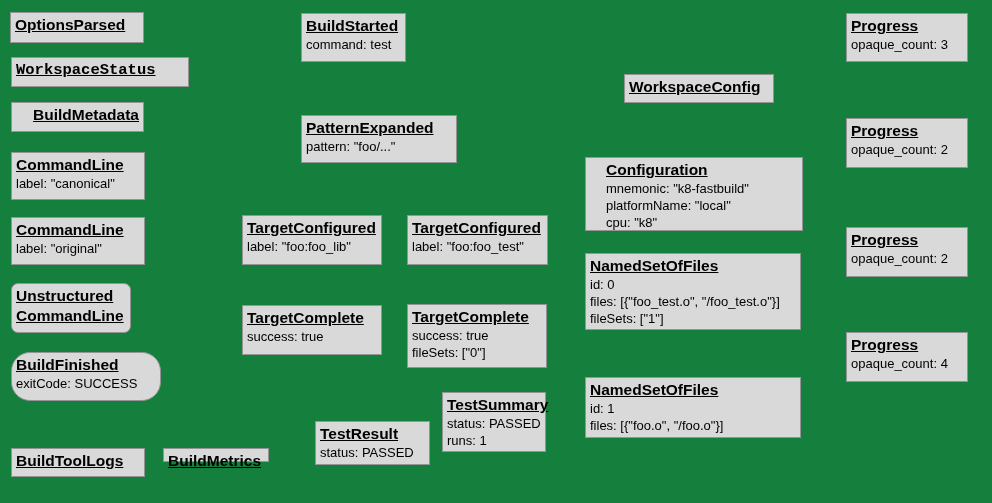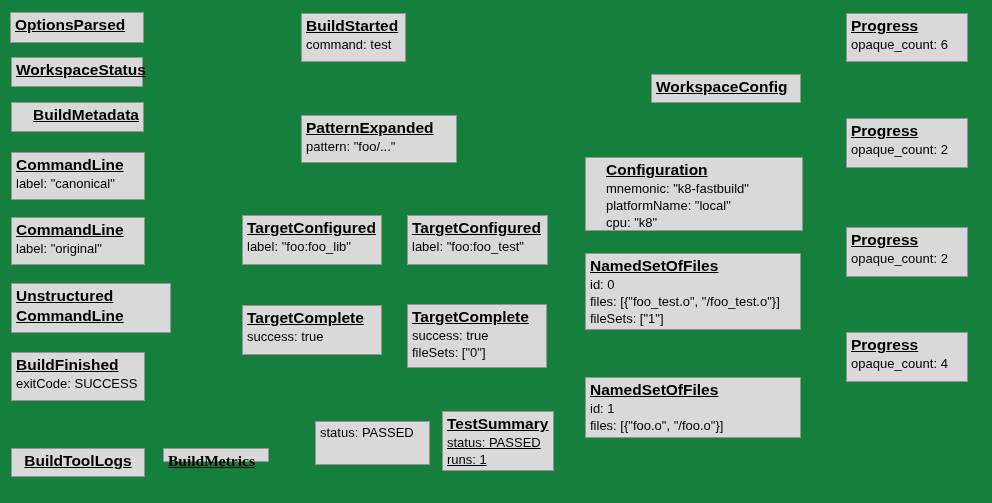--- a/index.html
+++ b/index.html
@@ -39,46 +39,46 @@
     color: #000000;
   }
 </style>
 </head>
 <body>
 
 <div id="diagram">
     <div class="box" style="left: 10px; top: 12px; width: 134px; height: 31px;">
     <div class="box-title">OptionsParsed</div>
   </div>
-    <div class="box" style="left: 11px; top: 57px; width: 132px; height: 30px;">
+    <div class="box" style="left: 11px; top: 57px; width: 178px; height: 30px; font-family: Liberation Mono, monospace;">
     <div class="box-title">WorkspaceStatus</div>
   </div>
     <div class="box" style="left: 11px; top: 102px; width: 133px; height: 30px; text-align: right;">
     <div class="box-title">BuildMetadata</div>
   </div>
     <div class="box" style="left: 11px; top: 152px; width: 134px; height: 48px;">
     <div class="box-title">CommandLine</div>
   <div class="box-line">label: "canonical"</div>
     </div>
     <div class="box" style="left: 11px; top: 217px; width: 134px; height: 48px;">
     <div class="box-title">CommandLine</div>
   <div class="box-line">label: "original"</div>
     </div>
-    <div class="box" style="left: 11px; top: 283px; width: 160px; height: 50px;">
+    <div class="box" style="left: 11px; top: 283px; width: 120px; height: 50px; border-radius: 7px;">
     <div class="box-title">Unstructured
 CommandLine</div>
   </div>
-    <div class="box" style="left: 11px; top: 352px; width: 134px; height: 49px;">
+    <div class="box" style="left: 11px; top: 352px; width: 150px; height: 49px; border-radius: 19px;">
     <div class="box-title">BuildFinished</div>
   <div class="box-line">exitCode: SUCCESS</div>
     </div>
-    <div class="box" style="left: 11px; top: 448px; width: 134px; height: 29px; text-align: center;">
+    <div class="box" style="left: 11px; top: 448px; width: 134px; height: 29px;">
     <div class="box-title">BuildToolLogs</div>
   </div>
-    <div class="box" style="left: 163px; top: 448px; width: 106px; height: 14px; font-family: Liberation Serif, serif;">
+    <div class="box" style="left: 163px; top: 448px; width: 106px; height: 14px;">
     <div class="box-title">BuildMetrics</div>
   </div>
     <div class="box" style="left: 301px; top: 13px; width: 105px; height: 49px;">
     <div class="box-title">BuildStarted</div>
   <div class="box-line">command: test</div>
     </div>
     <div class="box" style="left: 301px; top: 115px; width: 156px; height: 48px;">
     <div class="box-title">PatternExpanded</div>
   <div class="box-line">pattern: "foo/..."</div>
     </div>
@@ -93,28 +93,29 @@
     <div class="box" style="left: 242px; top: 305px; width: 140px; height: 50px;">
     <div class="box-title">TargetComplete</div>
   <div class="box-line">success: true</div>
     </div>
     <div class="box" style="left: 407px; top: 304px; width: 140px; height: 64px;">
     <div class="box-title">TargetComplete</div>
   <div class="box-line">success: true</div>
       <div class="box-line">fileSets: ["0"]</div>
     </div>
     <div class="box" style="left: 315px; top: 421px; width: 115px; height: 44px;">
+    <div class="box-title">TestResult</div>
   <div class="box-line">status: PASSED</div>
     </div>
-    <div class="box" style="left: 442px; top: 411px; width: 112px; height: 60px; text-decoration: underline;">
+    <div class="box" style="left: 442px; top: 392px; width: 104px; height: 60px;">
     <div class="box-title">TestSummary</div>
   <div class="box-line">status: PASSED</div>
       <div class="box-line">runs: 1</div>
     </div>
-    <div class="box" style="left: 651px; top: 74px; width: 150px; height: 29px;">
+    <div class="box" style="left: 624px; top: 74px; width: 150px; height: 29px;">
     <div class="box-title">WorkspaceConfig</div>
   </div>
     <div class="box" style="left: 585px; top: 157px; width: 218px; height: 74px; padding-left: 20px;">
     <div class="box-title">Configuration</div>
   <div class="box-line">mnemonic: "k8-fastbuild"</div>
       <div class="box-line">platformName: "local"</div>
       <div class="box-line">cpu: "k8"</div>
     </div>
     <div class="box" style="left: 585px; top: 253px; width: 216px; height: 77px;">
     <div class="box-title">NamedSetOfFiles</div>
@@ -122,21 +123,21 @@
       <div class="box-line">files: [{"foo_test.o", "/foo_test.o"}]</div>
       <div class="box-line">fileSets: ["1"]</div>
     </div>
     <div class="box" style="left: 585px; top: 377px; width: 216px; height: 61px;">
     <div class="box-title">NamedSetOfFiles</div>
   <div class="box-line">id: 1</div>
       <div class="box-line">files: [{"foo.o", "/foo.o"}]</div>
     </div>
     <div class="box" style="left: 846px; top: 13px; width: 122px; height: 49px;">
     <div class="box-title">Progress</div>
-  <div class="box-line">opaque_count: 6</div>
+  <div class="box-line">opaque_count: 3</div>
     </div>
     <div class="box" style="left: 846px; top: 118px; width: 122px; height: 50px;">
     <div class="box-title">Progress</div>
   <div class="box-line">opaque_count: 2</div>
     </div>
     <div class="box" style="left: 846px; top: 227px; width: 122px; height: 50px;">
     <div class="box-title">Progress</div>
   <div class="box-line">opaque_count: 2</div>
     </div>
     <div class="box" style="left: 846px; top: 332px; width: 122px; height: 50px;">

